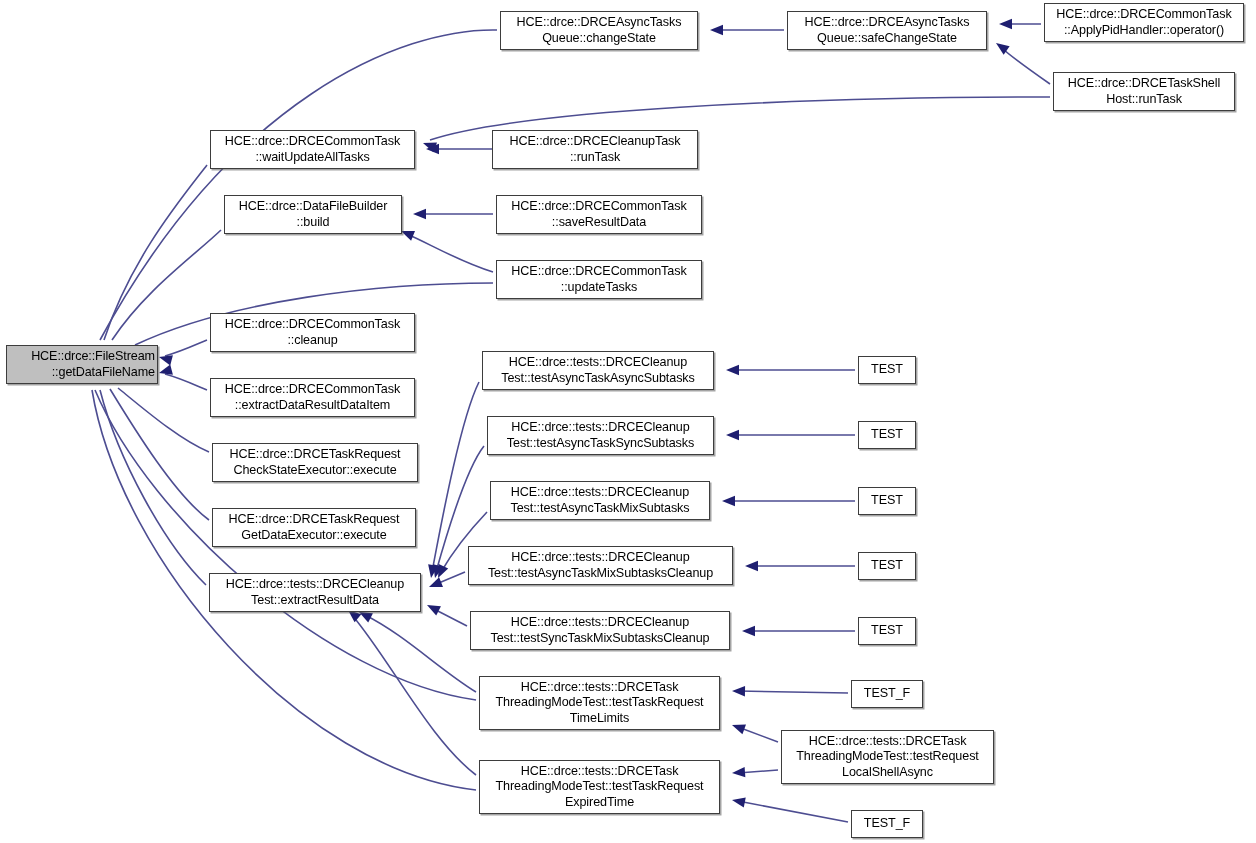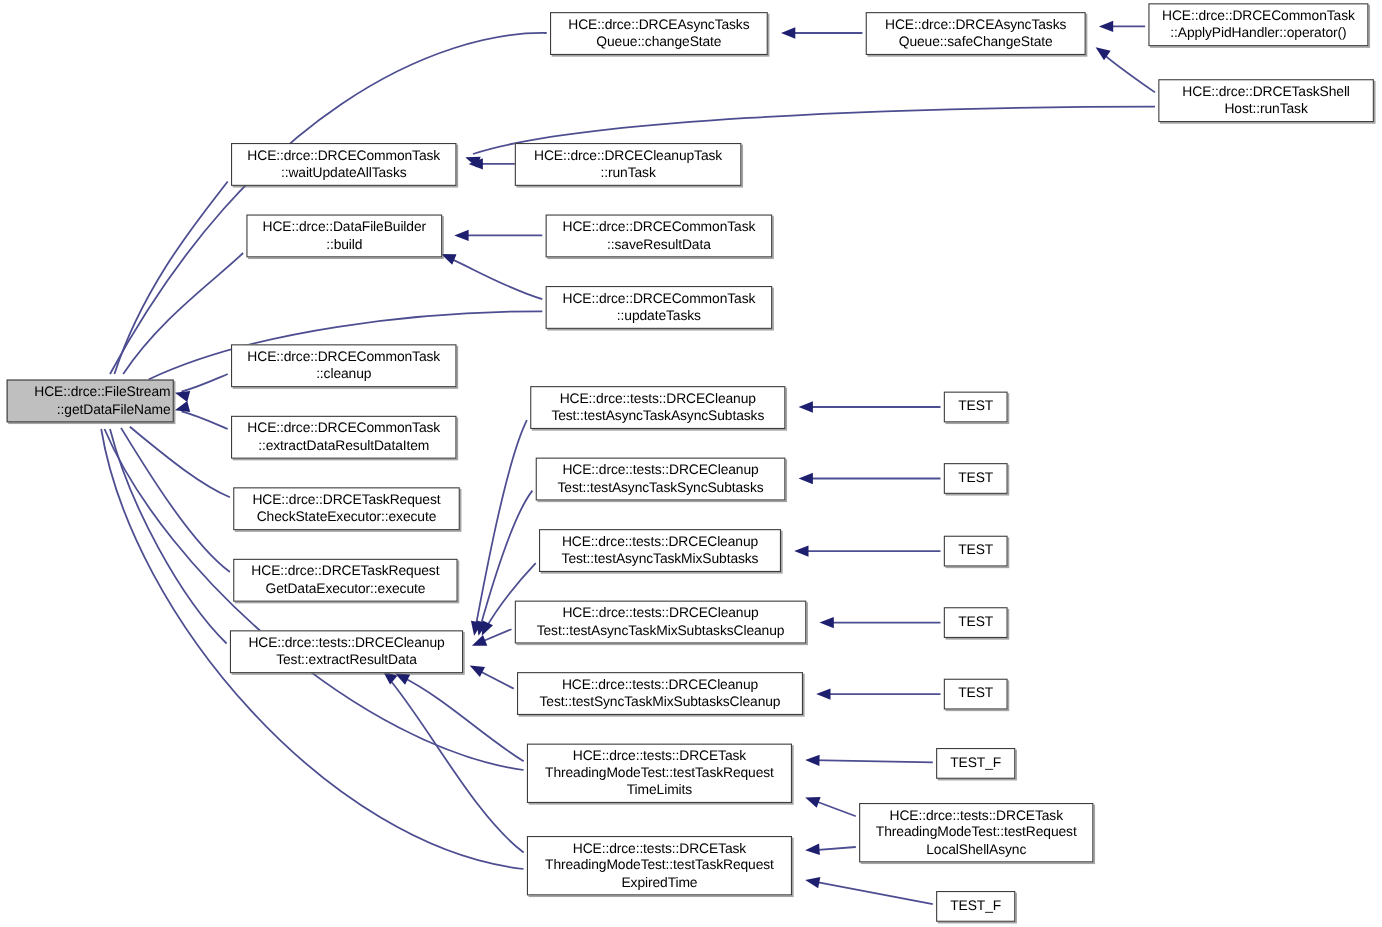--- a/index.html
+++ b/index.html
@@ -144,29 +144,29 @@
 Queue::changeState</span>
       </div>
       <div class="node-box" style="left: 787px; top: 11px; width: 200px; height: 39px; background: rgb(255, 255, 255); border-color: rgb(61, 61, 61);">
         <span class="node-label">HCE::drce::DRCEAsyncTasks
 Queue::safeChangeState</span>
       </div>
       <div class="node-box" style="left: 1044px; top: 3px; width: 200px; height: 39px; background: rgb(255, 255, 255); border-color: rgb(61, 61, 61);">
         <span class="node-label">HCE::drce::DRCECommonTask
 ::ApplyPidHandler::operator()</span>
       </div>
-      <div class="node-box" style="left: 1053px; top: 72px; width: 196px; height: 39px; background: rgb(255, 255, 255); border-color: rgb(61, 61, 61);">
+      <div class="node-box" style="left: 1053px; top: 72px; width: 182px; height: 39px; background: rgb(255, 255, 255); border-color: rgb(61, 61, 61);">
         <span class="node-label">HCE::drce::DRCETaskShell
 Host::runTask</span>
       </div>
       <div class="node-box" style="left: 210px; top: 130px; width: 205px; height: 39px; background: rgb(255, 255, 255); border-color: rgb(61, 61, 61);">
         <span class="node-label">HCE::drce::DRCECommonTask
 ::waitUpdateAllTasks</span>
       </div>
-      <div class="node-box" style="left: 468px; top: 130px; width: 206px; height: 39px; background: rgb(255, 255, 255); border-color: rgb(61, 61, 61);">
+      <div class="node-box" style="left: 492px; top: 130px; width: 206px; height: 39px; background: rgb(255, 255, 255); border-color: rgb(61, 61, 61);">
         <span class="node-label">HCE::drce::DRCECleanupTask
 ::runTask</span>
       </div>
       <div class="node-box" style="left: 224px; top: 195px; width: 178px; height: 39px; background: rgb(255, 255, 255); border-color: rgb(61, 61, 61);">
         <span class="node-label">HCE::drce::DataFileBuilder
 ::build</span>
       </div>
       <div class="node-box" style="left: 496px; top: 195px; width: 206px; height: 39px; background: rgb(255, 255, 255); border-color: rgb(61, 61, 61);">
         <span class="node-label">HCE::drce::DRCECommonTask
 ::saveResultData</span>

